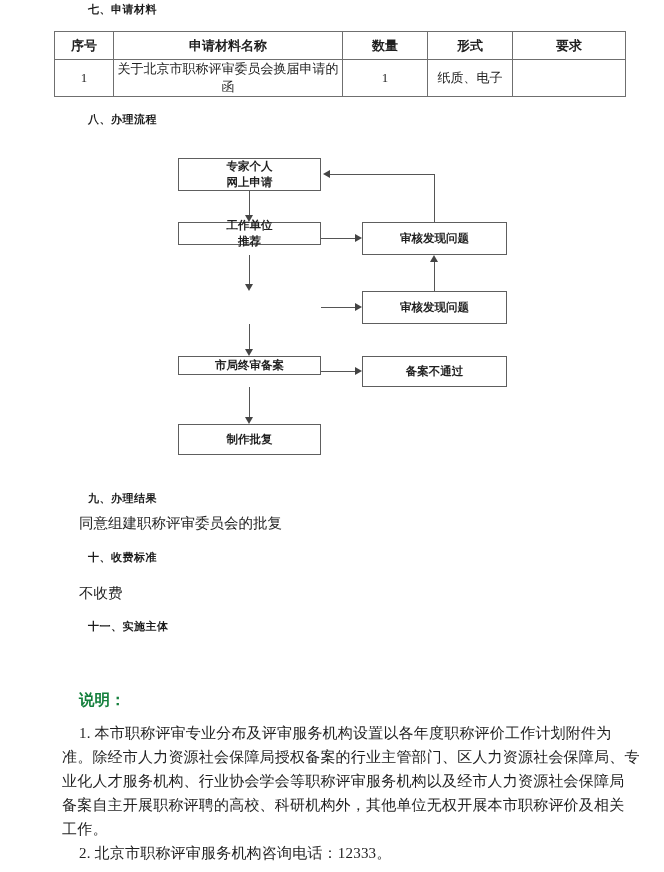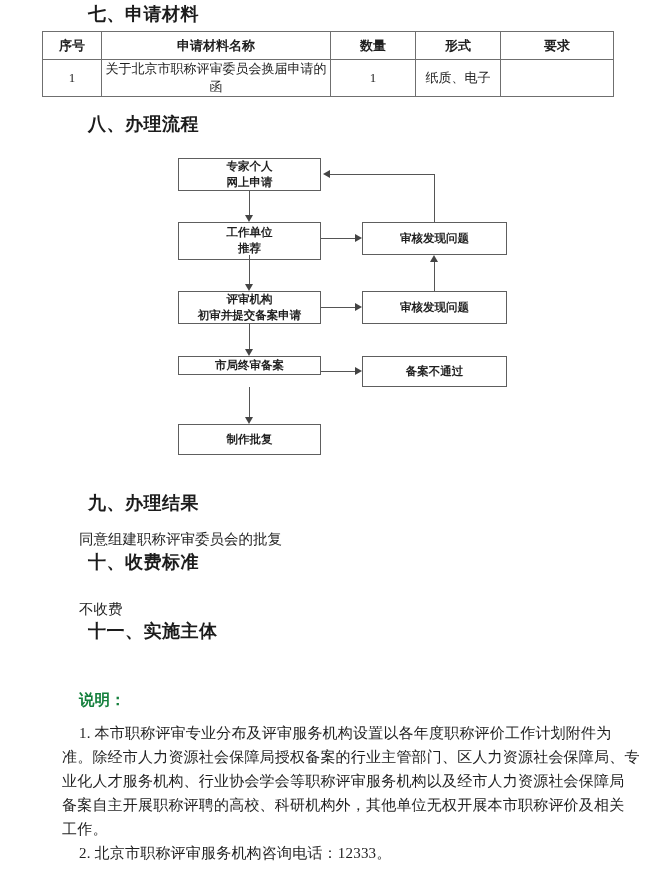--- a/index.html
+++ b/index.html
@@ -20,39 +20,38 @@
     position: relative;
     width: 664px;
     height: 872px;
   }
 
   
   .section-heading {
     position: absolute;
     font-family: "Liberation Sans", "DejaVu Sans", sans-serif;
     font-weight: bold;
-    font-size: 18px;
+    font-size: 11px;
     letter-spacing: 0.5px;
     color: #1c1c1c;
     white-space: nowrap;
   }
 
   .body-line {
     position: absolute;
     font-family: "Liberation Serif", "DejaVu Serif", serif;
     font-size: 14.5px;
     color: #222222;
     white-space: nowrap;
-    margin-top: 16px;
   }
 
   
   .mat-table {
     position: absolute;
-    left: 42px;
+    left: 54px;
     top: 31px;
     width: 566px;
     border-collapse: collapse;
     table-layout: fixed;
     padding-left: 8px;
   }
   .mat-table td, .mat-table th {
     border: 1px solid #6f6f6f;
     text-align: center;
     vertical-align: middle;
@@ -179,29 +178,25 @@
 
   <div class="section-heading" style="left:88px; top:112px;">八、办理流程</div>
 
   <div class="flowchart">
 
     <div class="fbox" style="left:178px; top:158px; width:143px; height:33px;">
       <span>专家个人</span>
       <span>网上申请</span>
     </div>
 
-    <div class="fbox" style="left:178px; top:222px; width:143px; height:38px;">
+    <div class="fbox" style="left:178px; top:222px; width:143px; height:23px;">
       <span>工作单位</span>
       <span>推荐</span>
     </div>
 
-    <div class="fbox" style="left:178px; top:291px; width:143px; height:33px;">
-      <span>评审机构</span>
-      <span>初审并提交备案申请</span>
-    </div>
 
     <div class="fbox" style="left:178px; top:356px; width:143px; height:19px;">
       <span>市局终审备案</span>
     </div>
 
     <div class="fbox" style="left:178px; top:424px; width:143px; height:31px;">
       <span>制作批复</span>
     </div>
 
     <div class="fbox" style="left:362px; top:222px; width:145px; height:33px;">

